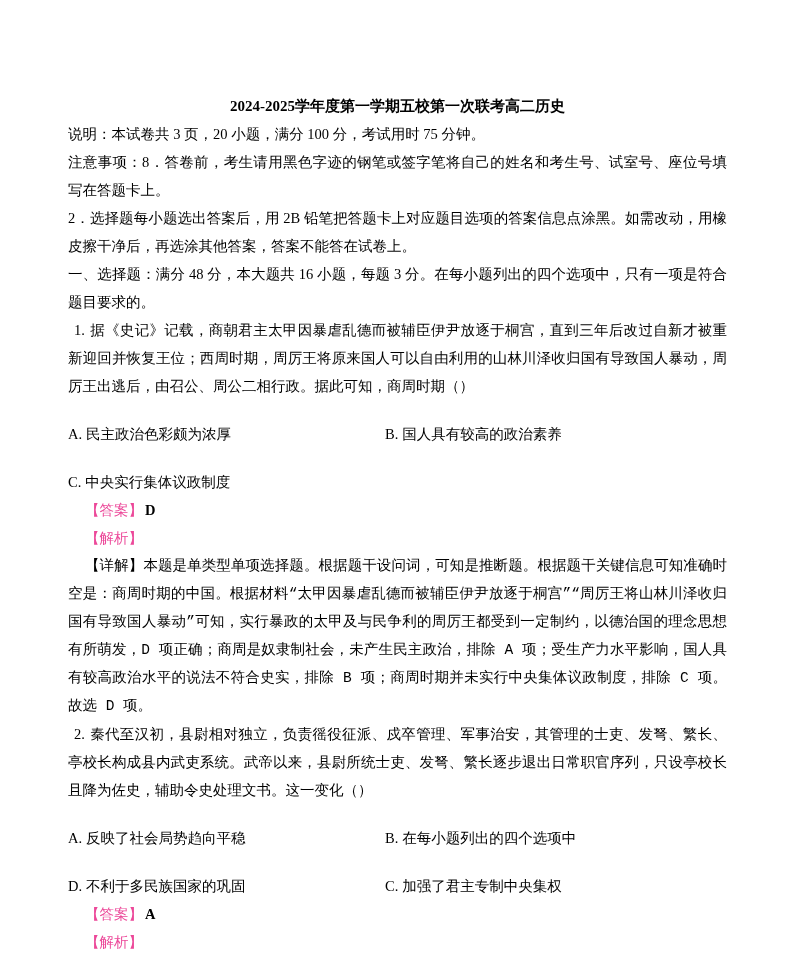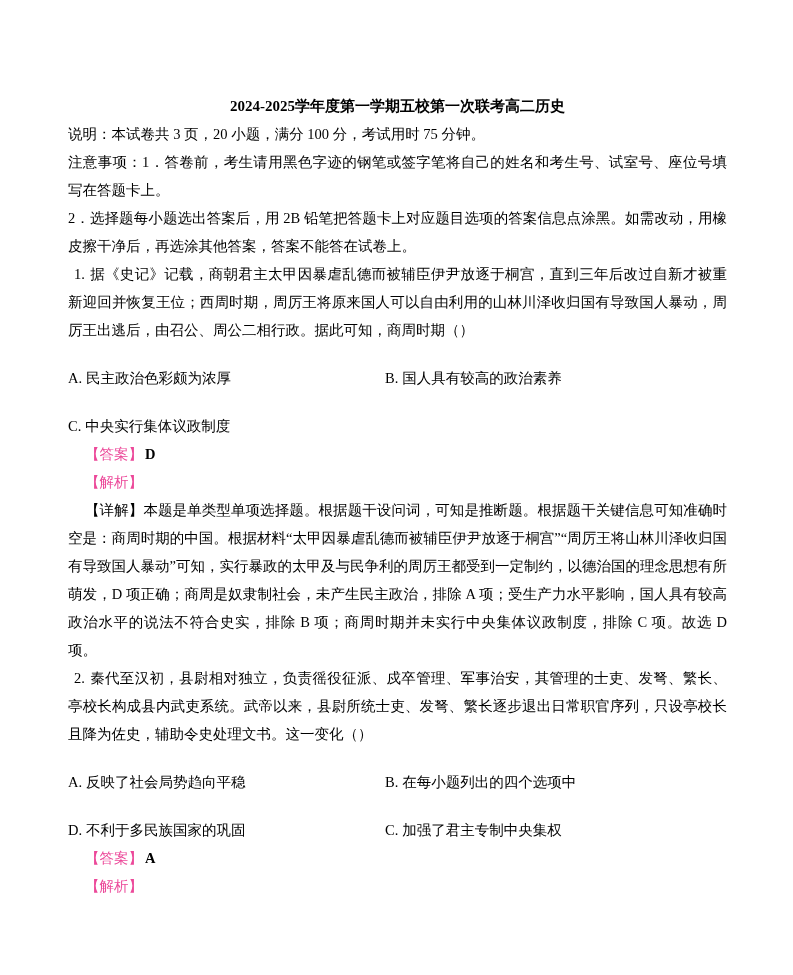--- a/index.html
+++ b/index.html
@@ -31,37 +31,38 @@
   }
   .stem { text-indent: 6px; }
   .qnum { padding-right: 5px; }
   .opt-grid {
     display: grid;
     grid-template-columns: 317px 1fr;
   }
   .opt { white-space: nowrap; margin-top: 20px; }
   .opt-label { padding-right: 4px; }
   .marker-line { text-indent: 17px; }
-  .detail-para { text-indent: 17px; }
+  .detail-para { text-indent: 17px; font-family: Liberation Mono, monospace; }
   .blue { color: #ec4899; }
   .ans-letter { font-weight: bold; padding-left: 2px; }
 </style>
 </head>
 <body>
 
 <div class="page">
 
   <p class="doc-title">2024-2025学年度第一学期五校第一次联考高二历史</p>
 
   <p class="center">说明：本试卷共 3 页，20 小题，满分 100 分，考试用时 75 分钟。</p>
 
-  <p>注意事项：1．答卷前，考生请用黑色字迹的钢笔或签字笔将自己的姓名和考生号、试室号、座位号填写在答题卡上。</p>
+  <p>注意事项：8．答卷前，考生请用黑色字迹的钢笔或签字笔将自己的姓名和考生号、试室号、座位号填写在答题卡上。</p>
 
   <p>2．选择题每小题选出答案后，用 2B 铅笔把答题卡上对应题目选项的答案信息点涂黑。如需改动，用橡皮擦干净后，再选涂其他答案，答案不能答在试卷上。</p>
 
+  <p>一、选择题：满分 48 分，本大题共 16 小题，每题 3 分。在每小题列出的四个选项中，只有一项是符合题目要求的。</p>
 
   <p class="stem">
     <span class="qnum">1.</span><span>据《史记》记载，商朝君主太甲因暴虐乱德而被辅臣伊尹放逐于桐宫，直到三年后改过自新才被重新迎回并恢复王位；西周时期，周厉王将原来国人可以自由利用的山林川泽收归国有导致国人暴动，周厉王出逃后，由召公、周公二相行政。据此可知，商周时期（）</span>
   </p>
 
   <div class="opt-grid">
     <div class="opt">
       <span class="opt-label">A.</span><span>民主政治色彩颇为浓厚</span>
     </div>
     <div class="opt">

